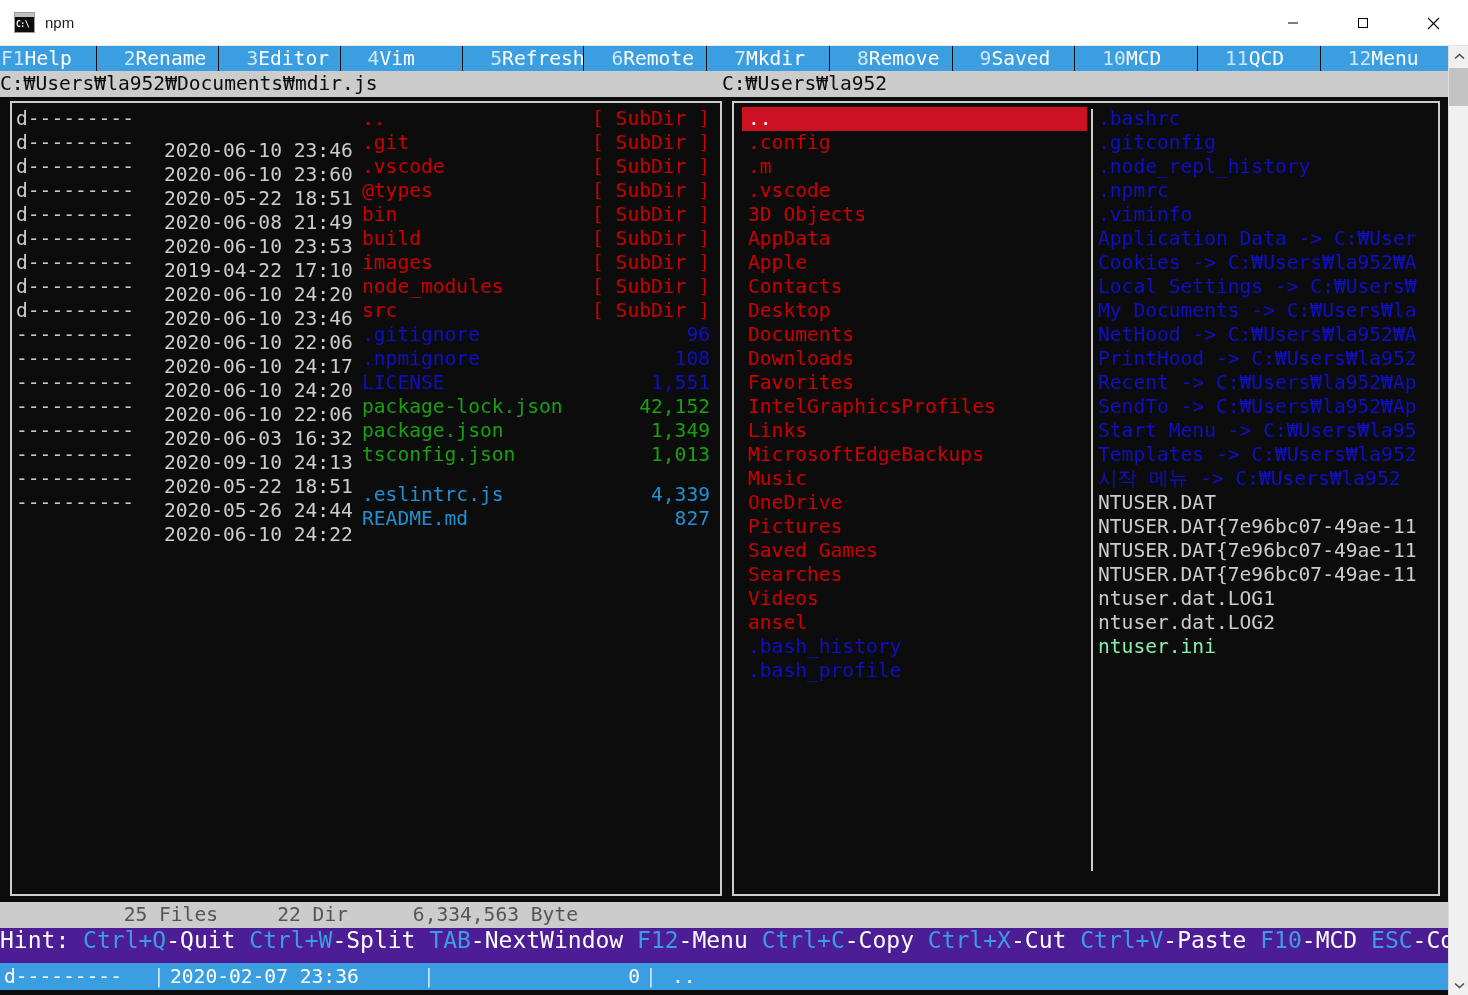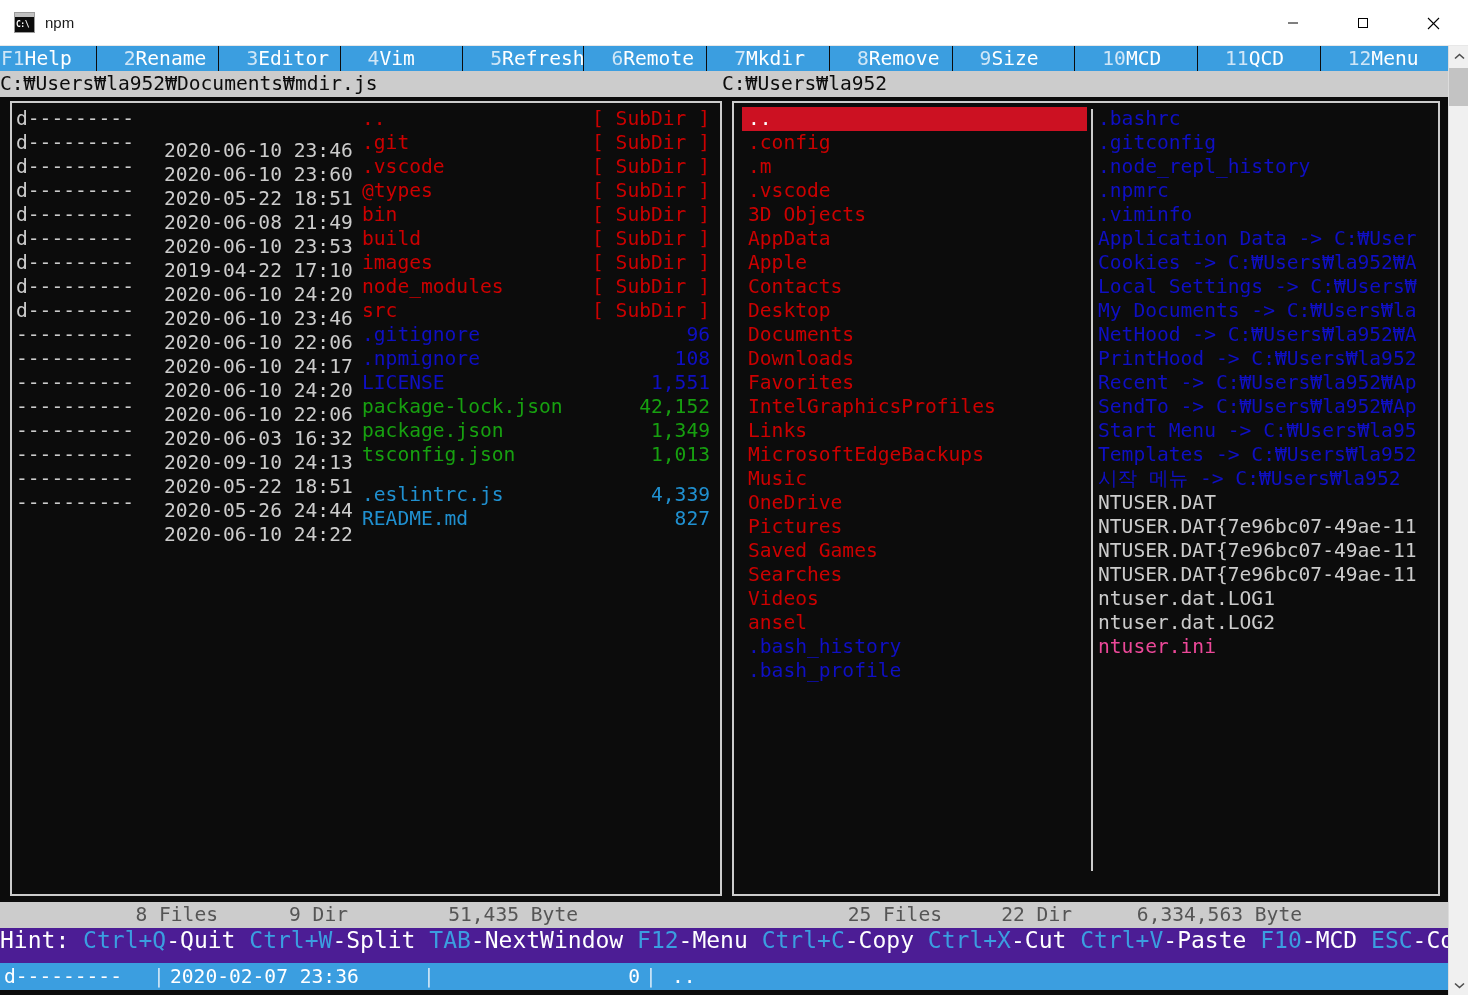--- a/index.html
+++ b/index.html
@@ -131,21 +131,21 @@
     white-space: pre; overflow: hidden; padding-left: 6px;
   }
   .rrow.selected { background: #cc1122; }
 
   
   .c-dir   { color: #cc0000; }
   .c-white { color: #cccccc; }
   .c-blue  { color: #0f0fc4; }
   .c-green { color: #17a010; }
   .c-cyan  { color: #2090d0; margin-top: 16px; }
-  .c-lightblue { color: #ec4899; }
+  .c-lightblue { color: #86efac; }
 
   
   #statusbar {
     display: flex; height: 26px; width: 1448px;
     background: #cccccc; color: #0c0c0c;
     line-height: 26px; white-space: pre; font-size: 19.6px;
   }
   .stat-half { width: 724px; display: flex; }
   .stat-files { width: 218px; text-align: right; color: #555; }
   .stat-dir   { width: 130px; text-align: right; color: #555; }
@@ -222,21 +222,21 @@
 
   <div id="fkeybar">
       <div class="fkey fk-w1"><span class="num">F1</span><span>Help</span></div>
       <div class="fkey fk-w2"><span class="num">2</span><span>Rename</span></div>
       <div class="fkey fk-w3"><span class="num">3</span><span>Editor</span></div>
       <div class="fkey fk-w4"><span class="num">4</span><span>Vim</span></div>
       <div class="fkey fk-w5"><span class="num">5</span><span>Refresh</span></div>
       <div class="fkey fk-w6"><span class="num">6</span><span>Remote</span></div>
       <div class="fkey fk-w7"><span class="num">7</span><span>Mkdir</span></div>
       <div class="fkey fk-w8"><span class="num">8</span><span>Remove</span></div>
-      <div class="fkey fk-w9"><span class="num">9</span><span>Size</span></div>
+      <div class="fkey fk-w9"><span class="num">9</span><span>Saved</span></div>
       <div class="fkey fk-w10"><span class="num">10</span><span>MCD</span></div>
       <div class="fkey fk-w11"><span class="num">11</span><span>QCD</span></div>
       <div class="fkey fk-w12"><span class="num">12</span><span>Menu</span></div>
     </div>
 
   <div id="pathbar">
     <div id="path-left">C:₩Users₩la952₩Documents₩mdir.js</div>
     <div id="path-right">C:₩Users₩la952</div>
   </div>
 
@@ -269,25 +269,20 @@
         <div id="right-col-divider"></div>
         <div class="rcol" id="rcol1"><div class="rrow c-dir selected" style="color: rgb(255, 255, 255);">..</div><div class="rrow c-dir">.config</div><div class="rrow c-dir">.m</div><div class="rrow c-dir">.vscode</div><div class="rrow c-dir">3D Objects</div><div class="rrow c-dir">AppData</div><div class="rrow c-dir">Apple</div><div class="rrow c-dir">Contacts</div><div class="rrow c-dir">Desktop</div><div class="rrow c-dir">Documents</div><div class="rrow c-dir">Downloads</div><div class="rrow c-dir">Favorites</div><div class="rrow c-dir">IntelGraphicsProfiles</div><div class="rrow c-dir">Links</div><div class="rrow c-dir">MicrosoftEdgeBackups</div><div class="rrow c-dir">Music</div><div class="rrow c-dir">OneDrive</div><div class="rrow c-dir">Pictures</div><div class="rrow c-dir">Saved Games</div><div class="rrow c-dir">Searches</div><div class="rrow c-dir">Videos</div><div class="rrow c-dir">ansel</div><div class="rrow c-blue">.bash_history</div><div class="rrow c-blue">.bash_profile</div></div>
         <div class="rcol" id="rcol2"><div class="rrow c-blue">.bashrc</div><div class="rrow c-blue">.gitconfig</div><div class="rrow c-blue">.node_repl_history</div><div class="rrow c-blue">.npmrc</div><div class="rrow c-blue">.viminfo</div><div class="rrow c-blue">Application Data -&gt; C:₩User</div><div class="rrow c-blue">Cookies -&gt; C:₩Users₩la952₩A</div><div class="rrow c-blue">Local Settings -&gt; C:₩Users₩</div><div class="rrow c-blue">My Documents -&gt; C:₩Users₩la</div><div class="rrow c-blue">NetHood -&gt; C:₩Users₩la952₩A</div><div class="rrow c-blue">PrintHood -&gt; C:₩Users₩la952</div><div class="rrow c-blue">Recent -&gt; C:₩Users₩la952₩Ap</div><div class="rrow c-blue">SendTo -&gt; C:₩Users₩la952₩Ap</div><div class="rrow c-blue">Start Menu -&gt; C:₩Users₩la95</div><div class="rrow c-blue">Templates -&gt; C:₩Users₩la952</div><div class="rrow c-blue">시작 메뉴 -&gt; C:₩Users₩la952</div><div class="rrow c-white">NTUSER.DAT</div><div class="rrow c-white">NTUSER.DAT{7e96bc07-49ae-11</div><div class="rrow c-white">NTUSER.DAT{7e96bc07-49ae-11</div><div class="rrow c-white">NTUSER.DAT{7e96bc07-49ae-11</div><div class="rrow c-white">ntuser.dat.LOG1</div><div class="rrow c-white">ntuser.dat.LOG2</div><div class="rrow c-lightblue">ntuser.ini</div></div>
       </div>
     </div>
 
   </div>
 
   <div id="statusbar">
     <div class="stat-half">
-      <div class="stat-files">8 Files</div>
-      <div class="stat-dir">9 Dir</div>
-      <div class="stat-bytes">51,435 Byte</div>
-    </div>
-    <div class="stat-half">
       <div class="stat-files">25 Files</div>
       <div class="stat-dir">22 Dir</div>
       <div class="stat-bytes">6,334,563 Byte</div>
     </div>
   </div>
 
   <div id="hintbar"><span class="hlabel">Hint: </span><span class="k">Ctrl+Q</span><span class="hlabel">-Quit </span><span class="k">Ctrl+W</span><span class="hlabel">-Split </span><span class="k">TAB</span><span class="hlabel">-NextWindow </span><span class="k">F12</span><span class="hlabel">-Menu </span><span class="k">Ctrl+C</span><span class="hlabel">-Copy </span><span class="k">Ctrl+X</span><span class="hlabel">-Cut </span><span class="k">Ctrl+V</span><span class="hlabel">-Paste </span><span class="k">F10</span><span class="hlabel">-MCD </span><span class="k">ESC</span><span class="hlabel">-Console View</span></div>
 
   <div id="selbar">
     <div id="sel-attr">d---------</div>

